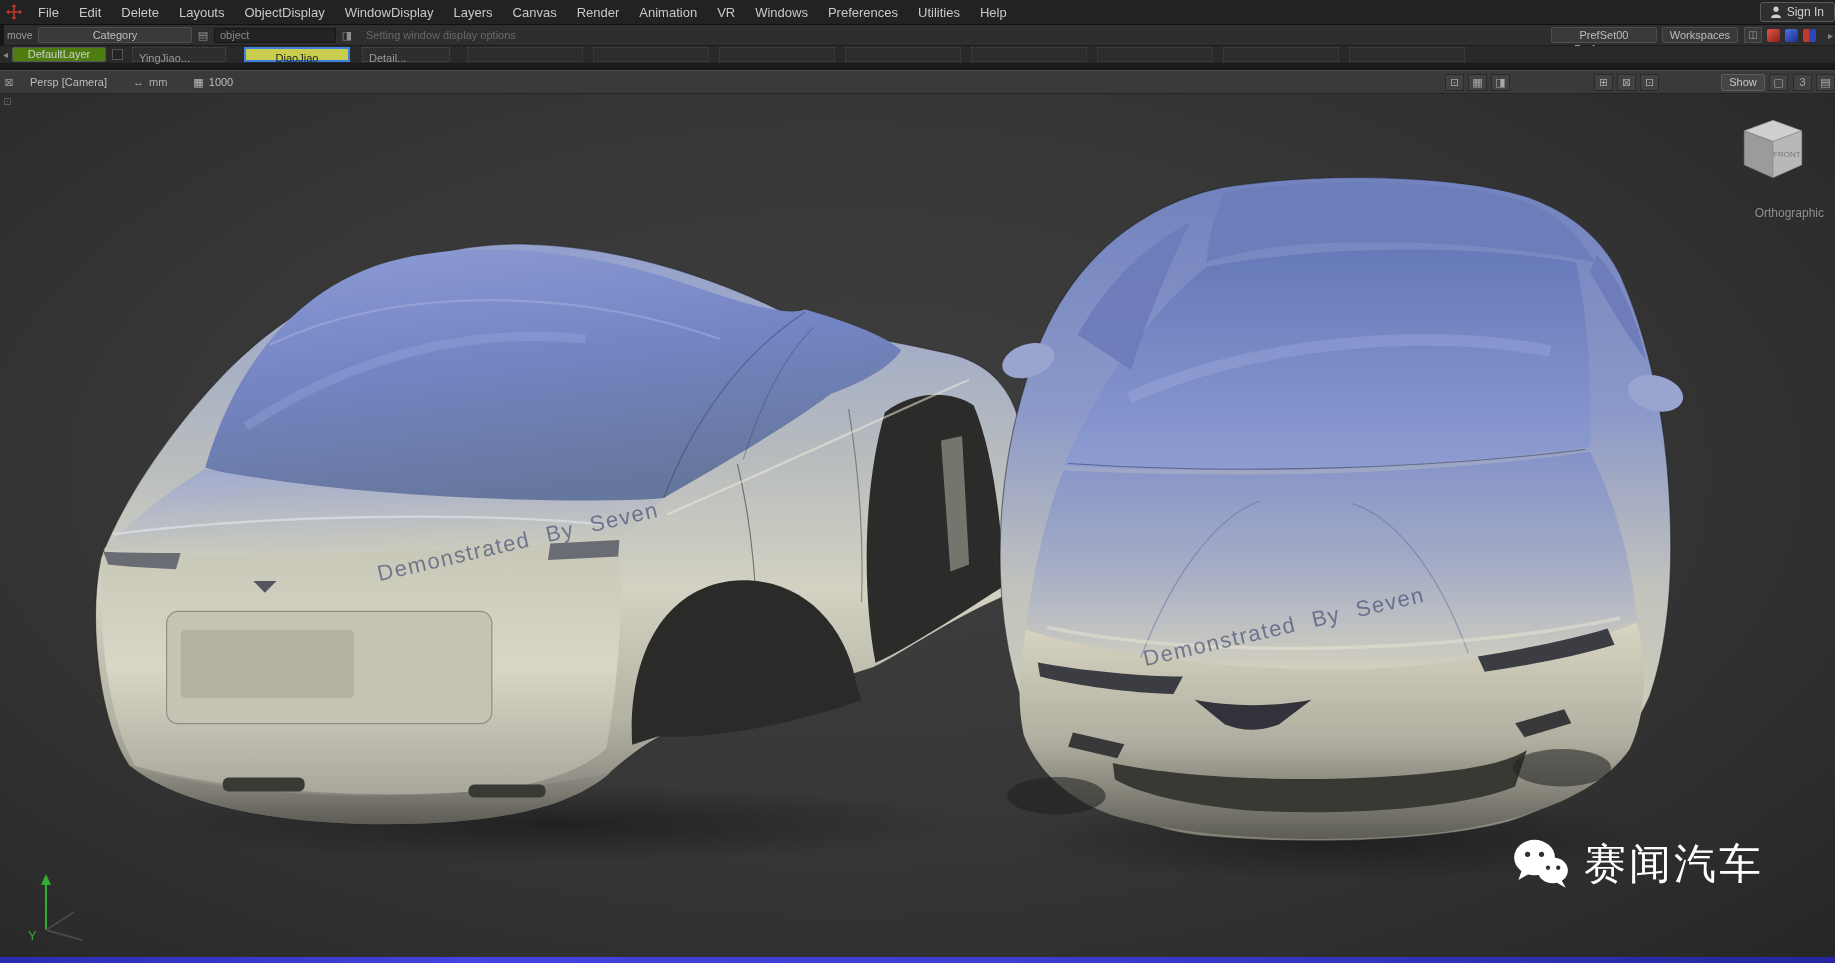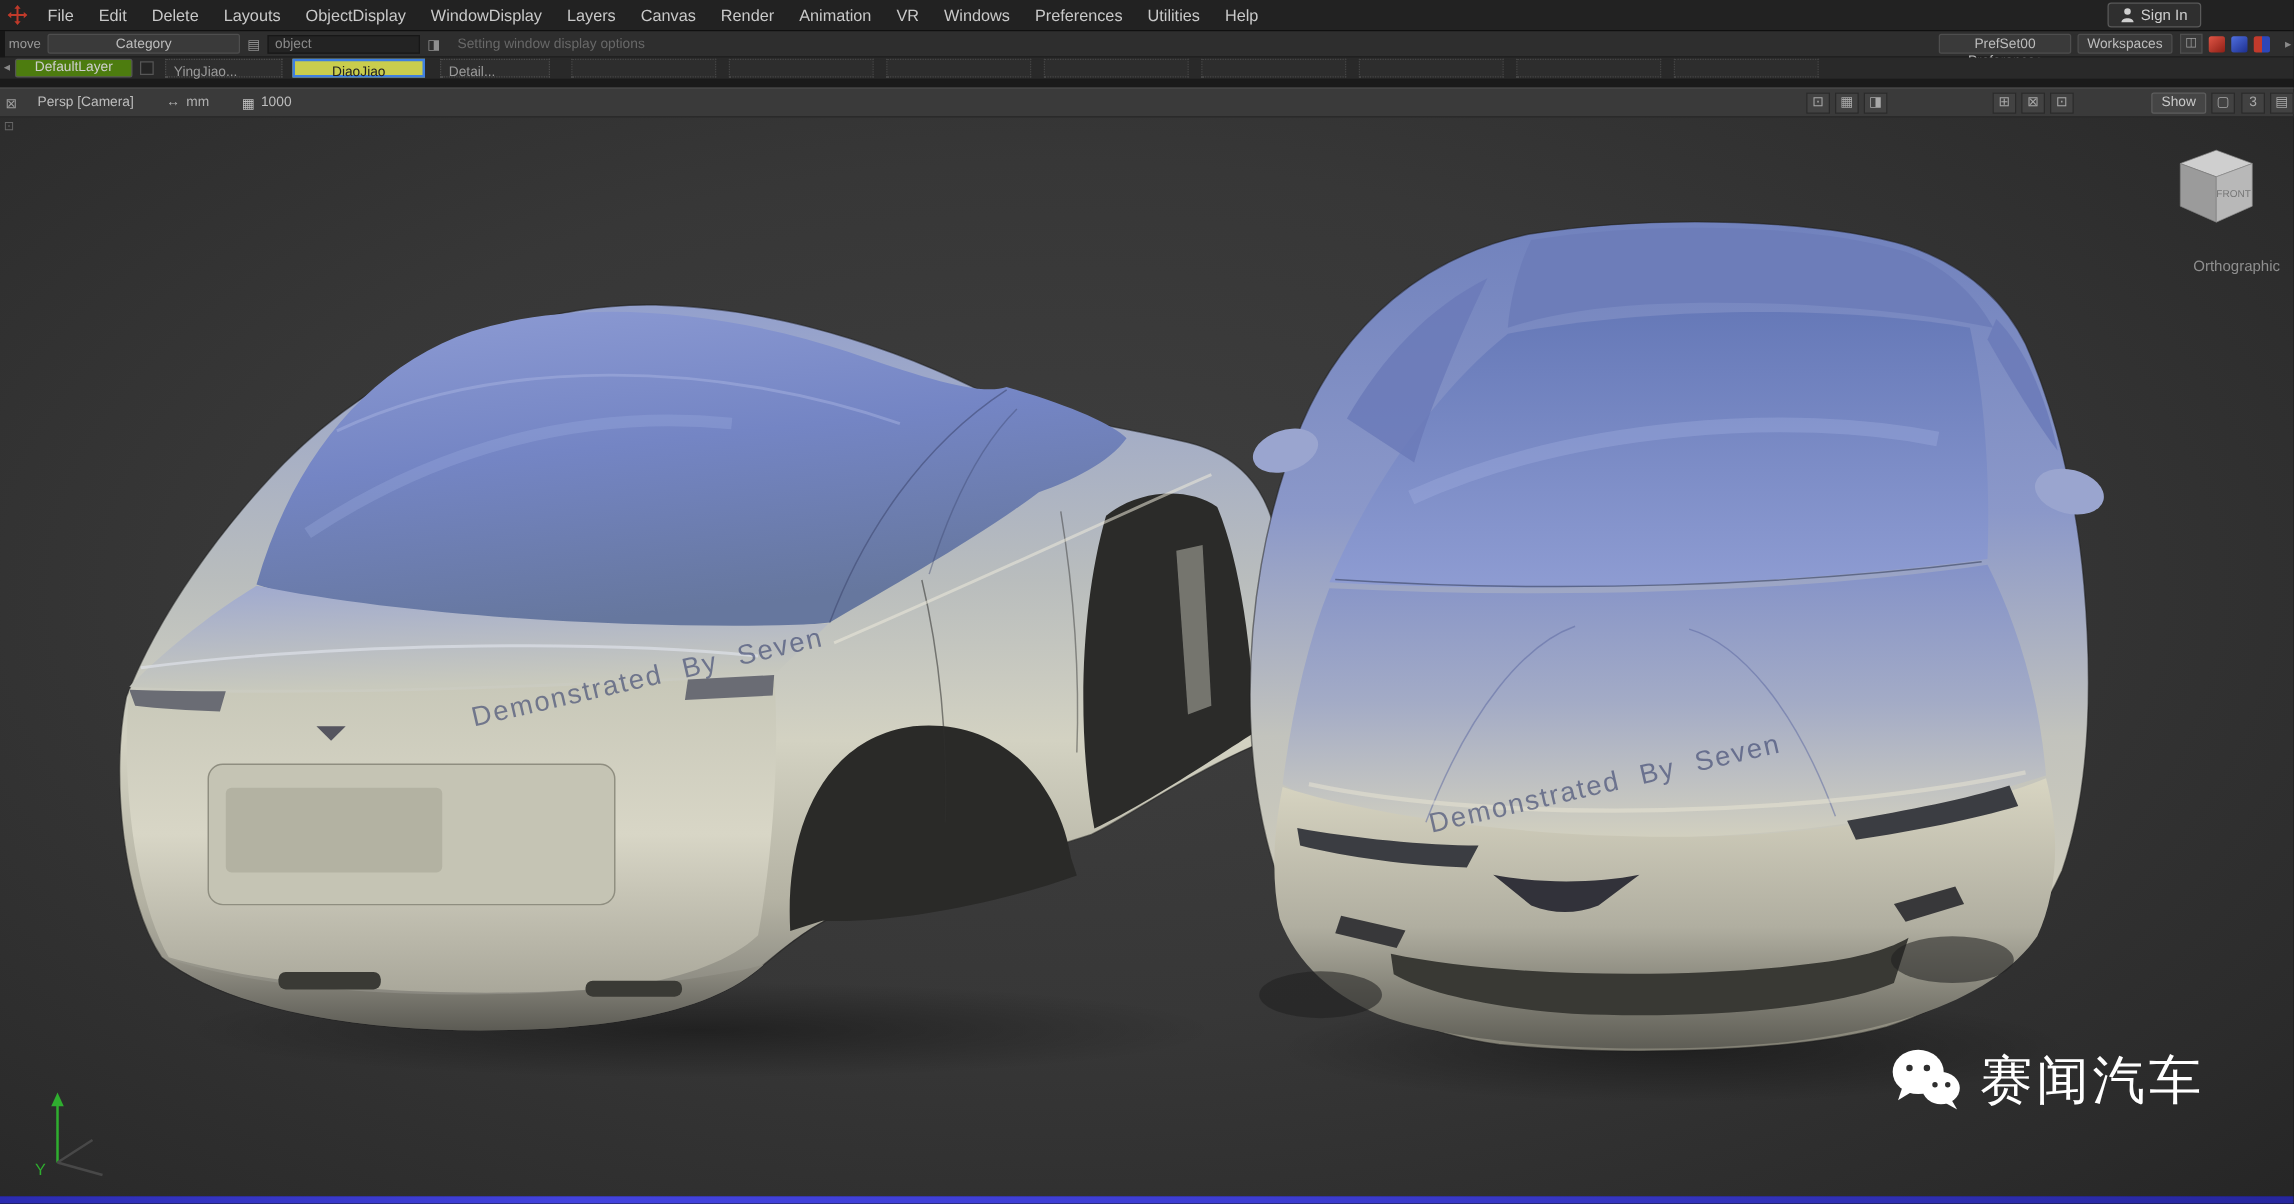--- a/index.html
+++ b/index.html
@@ -7,21 +7,21 @@
     font-family:"Liberation Sans","DejaVu Sans",sans-serif}
   #app{position:relative;width:1835px;height:963px}
 
   
   .menubar{position:absolute;left:0;top:0;width:100%;height:25px;background:#222;
     display:flex;align-items:center;border-bottom:1px solid #101010}
   .app-icon{width:28px;height:22px;display:flex;align-items:center;justify-content:center}
   .menu-item{padding:0 10px;font-size:13px;color:#c9c9c9;line-height:25px;cursor:default}
   .spacer{flex:1}
   .signin{display:flex;align-items:center;gap:6px;background:#2f2f2f;border:1px solid #5a5a5a;
-    border-radius:3px;color:#cfcfcf;font-size:12px;padding:2px 10px;margin-right:74px}
+    border-radius:3px;color:#cfcfcf;font-size:12px;padding:2px 10px;}
 
   
   .toolbar2{position:absolute;left:4px;top:25px;width:100%;height:21px;background:#2e2e2e;
     border-bottom:1px solid #1c1c1c;display:flex;align-items:center;font-size:11px;color:#a8a8a8}
   .move-label{width:32px;padding-left:3px;font-size:10.5px;color:#9a9a9a}
   .tb-btn{height:16px;line-height:14px;background:#3a3a3a;border:1px solid #4e4e4e;border-radius:2px;
     color:#bdbdbd;font-size:11px;text-align:center}
   .category-btn{width:154px;margin-left:2px}
   .tb-ico{width:16px;text-align:center;color:#8f8f8f;font-size:11px;margin:0 3px}
   .object-field{width:122px;height:15px;background:#232323;border:1px solid #171717;color:#8a8a8a;
@@ -40,21 +40,21 @@
   
   .layerbar{position:absolute;left:0;top:46px;width:100%;height:18px;background:#292929;
     border-bottom:1px solid #1a1a1a;display:flex;align-items:center;font-size:11px;color:#a0a0a0}
   .lb-arrow{width:12px;color:#888;font-size:10px;padding-left:3px}
   .layer-btn{width:94px;height:15px;background:#4d7c0f;border:1px solid #555;border-radius:2px;
     color:#cfcfcf;text-align:center;line-height:12px;font-size:11px}
   .lb-check{width:11px;height:11px;background:#242424;border:1px solid #565656;margin:0 9px 0 6px}
   .lb-field{height:15px;background:#2e2e2e;border:1px dotted #4c4c4c;color:#9a9a9a;
     line-height:12px;padding:4px 6px;font-size:11px}
   .yingjiao{width:94px}
-  .diaojiao{width:106px;margin-left:8px;background:#c9cd4d;border:2px solid #3f7fe0;color:#222;
+  .diaojiao{width:106px;margin-left:18px;background:#c9cd4d;border:2px solid #3f7fe0;color:#222;
     line-height:10px;text-align:center}
   .detail{width:88px;margin-left:12px}
   .segwrap{display:flex;gap:10px;margin-left:17px}
   .layer-seg{width:116px;height:15px;background:#2d2d2d;border:1px dotted #454545}
   .gapbar{position:absolute;left:0;top:64px;width:100%;height:6px;background:#1a1a1a}
 
   
   .vpheader{position:absolute;left:0;top:70px;width:100%;height:24px;background:#3a3a3a;
     border-top:1px solid #4a4a4a;border-bottom:1px solid #262626;display:flex;align-items:center;
     font-size:11px;color:#bdbdbd}

